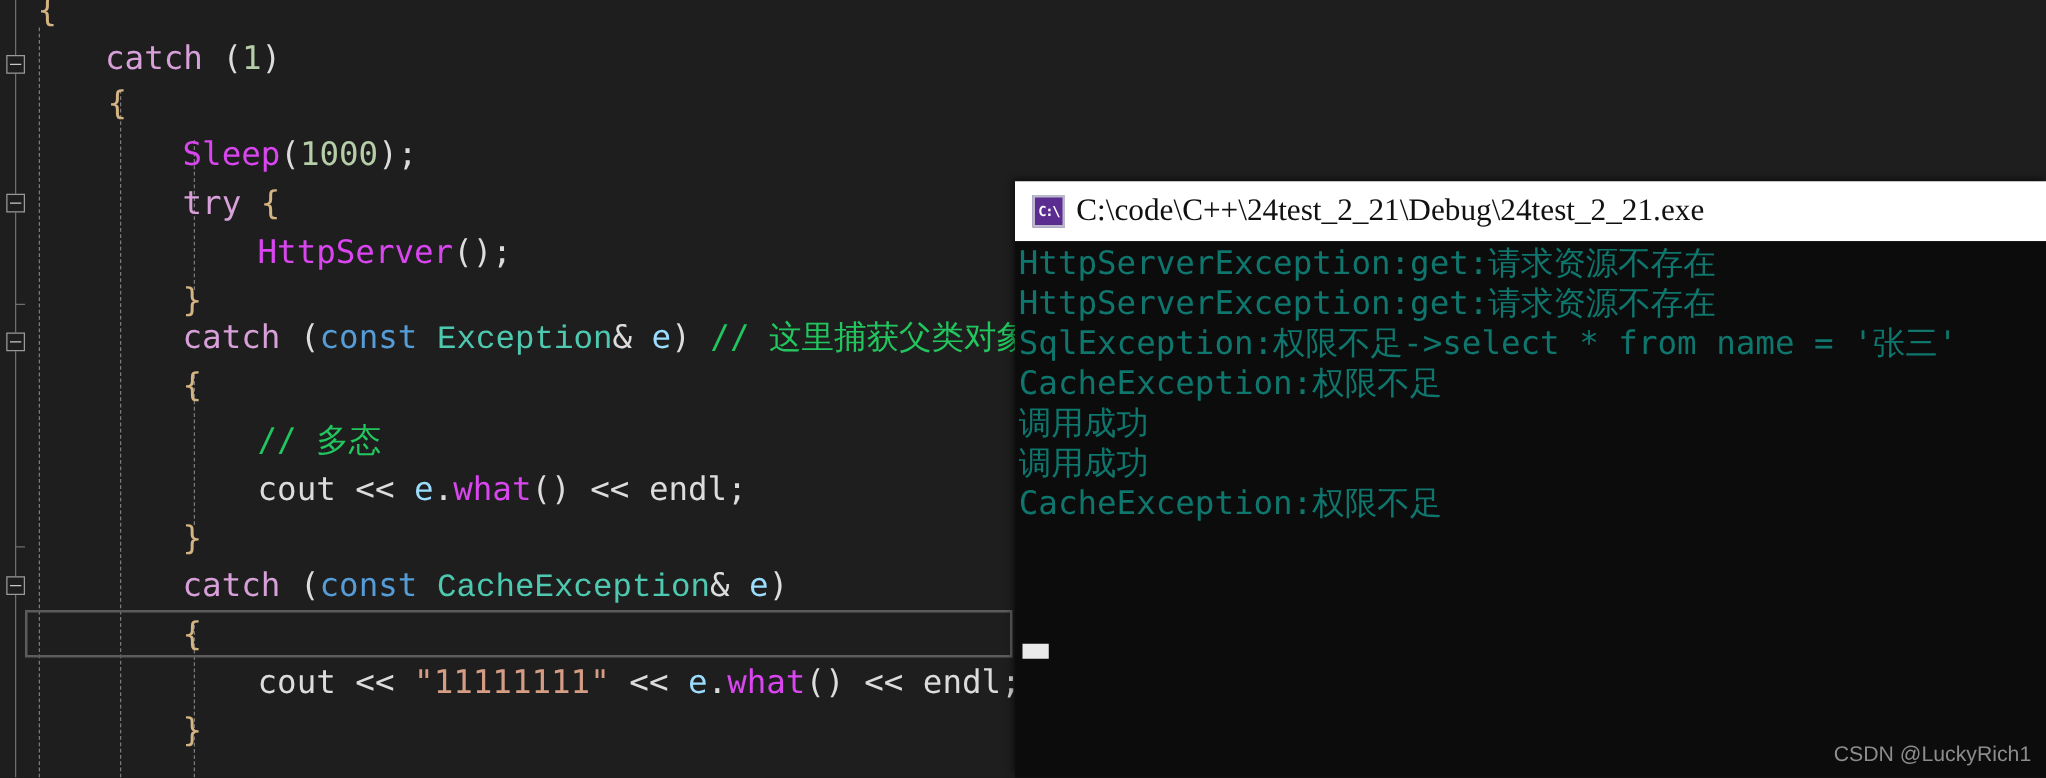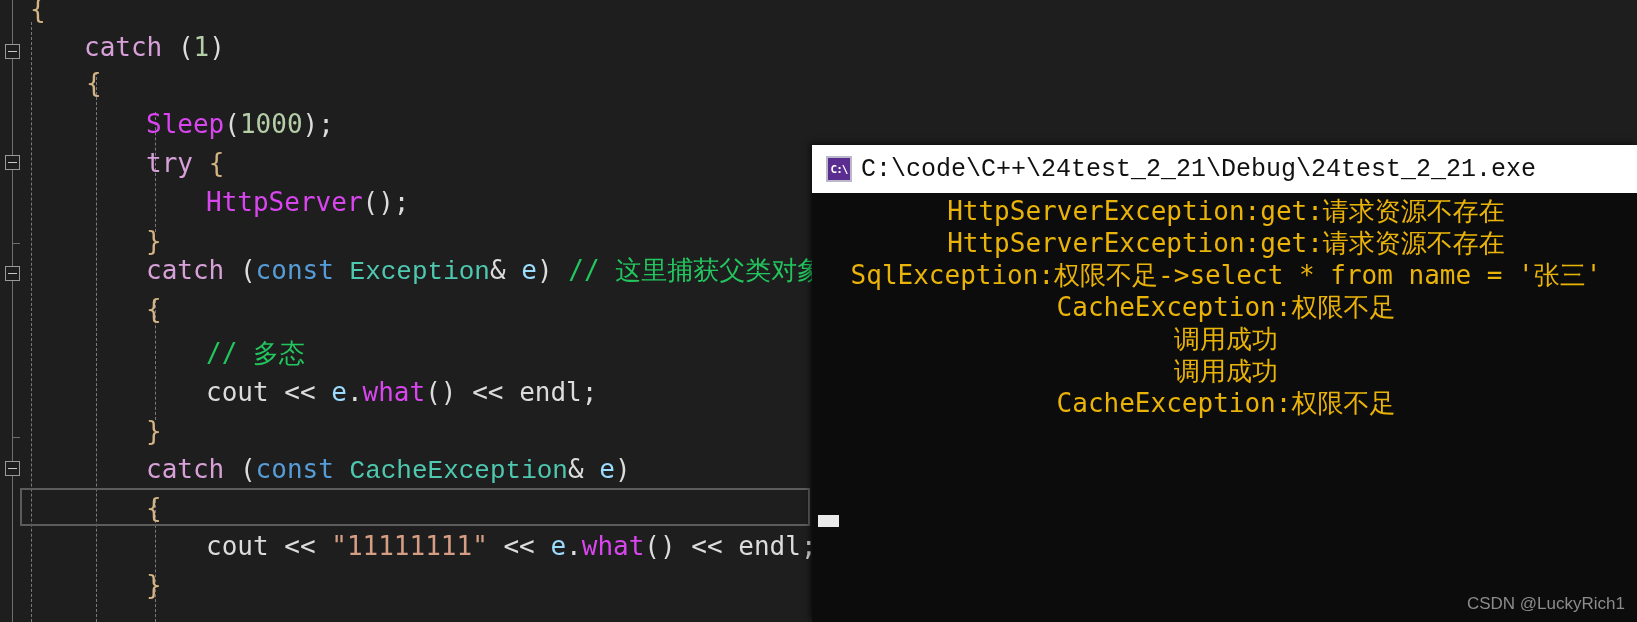--- a/index.html
+++ b/index.html
@@ -132,41 +132,40 @@
     align-items: center;
     justify-content: center;
     font-family: "DejaVu Sans Mono", monospace;
     font-size: 11px;
     font-weight: bold;
     color: #ffffff;
     letter-spacing: -1px;
     line-height: 1;
   }
   #console-title {
-    font-family: Liberation Mono, monospace;
+    font-family: Liberation Serif, serif;
     font-size: 25px;
     color: #111111;
     white-space: nowrap;
     overflow: hidden;
   }
   #console-body {
     position: relative;
     height: 429px;
     background: #0c0c0c;
     overflow: hidden;
     padding-top: 2px;
   }
   .console-line {
     font-family: "DejaVu Sans Mono", monospace;
     font-size: 26px;
     line-height: 32px;
-    color: #eab308;
+    color: #0f766e;
     white-space: pre;
     padding-left: 3px;
-    text-align: center;
   }
   #console-cursor {
     position: absolute;
     left: 6px;
     top: 322px;
     width: 21px;
     height: 12px;
     background: #eaeaea;
   }
 

